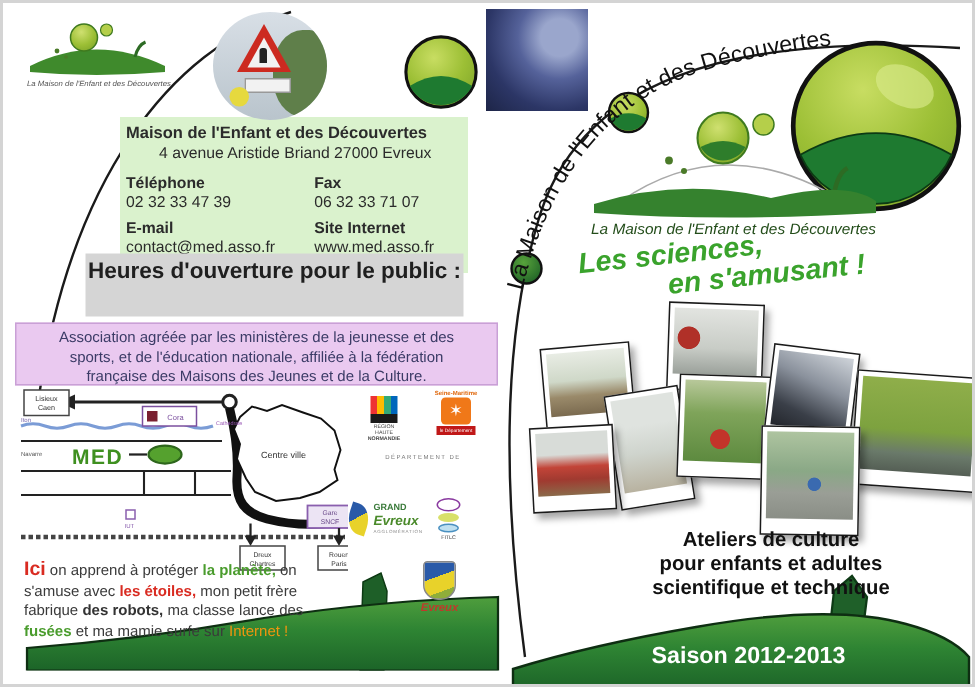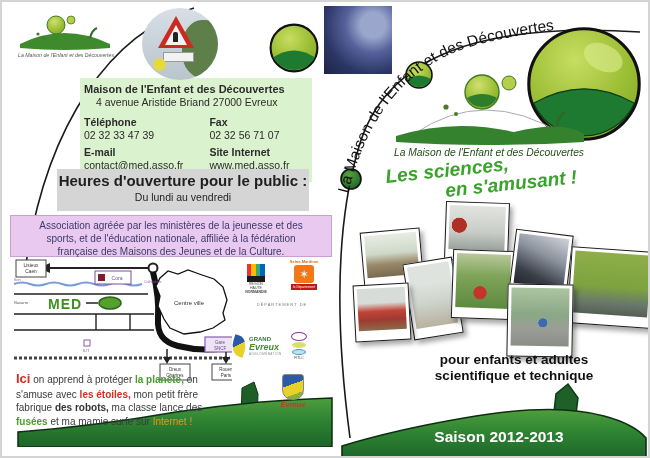--- a/index.html
+++ b/index.html
@@ -7,21 +7,21 @@
         border:2px solid #d4d4d4;box-sizing:border-box;overflow:hidden;
         font-family:"Liberation Sans",sans-serif;color:#222;}
   .abs{position:absolute;}
   svg{display:block;}
   svg text{font-family:"Liberation Sans",sans-serif;}
 
   
   .contact-box{left:78px;top:76px;width:232px;height:104px;background:#daf2cd;
                padding:5px 4px;box-sizing:border-box;font-size:10.5px;line-height:1.15;color:#2b2b2b;}
   .contact-title{font-weight:bold;font-size:11px;}
-  .contact-addr{margin-left:12px;}
+  .contact-addr{margin-left:22px;}
   .contact-grid{display:grid;grid-template-columns:56% 44%;margin-top:4px;row-gap:1px;}
   .lbl{font-weight:bold;margin-top:4px;}
   .hours-box{left:55px;top:167px;width:252px;height:42px;background:#d5d5d5;
              text-align:center;font-size:10.5px;line-height:1.25;padding-top:3px;box-sizing:border-box;color:#1f1f1f;}
   .hours-title{font-weight:bold;font-size:15px;}
   .assoc-box{left:8px;top:213px;width:322px;height:42px;background:#eac9f0;border:1px solid #c9a0d6;
              box-sizing:border-box;text-align:center;font-size:10px;line-height:1.3;
              color:#3b3b66;padding:3px 14px;}
   
   .tagline{left:14px;top:368px;width:218px;font-size:10px;line-height:1.35;color:#3a3a3a;z-index:5;}
@@ -154,31 +154,30 @@
       <path d="M 10 68 Q 50 42 90 68 A 45 45 0 0 1 10 68 Z" fill="#1e7a30"></path>
     </svg>
 
     <div class="abs contact-box">
       <div class="contact-title">Maison de l'Enfant et des Découvertes</div>
       <div class="contact-addr">4 avenue Aristide Briand 27000 Evreux</div>
       <div class="contact-grid">
         <div class="lbl">Téléphone</div>
         <div class="lbl">Fax</div>
         <div>02 32 33 47 39</div>
-        <div>02 32 56 71 07</div>
+        <div>06 32 33 71 07</div>
         <div class="lbl">E-mail</div>
         <div class="lbl">Site Internet</div>
         <div>contact@med.asso.fr</div>
         <div>www.med.asso.fr</div>
       </div>
     </div>
 
     <div class="abs hours-box">
       <div class="hours-title">Heures d'ouverture pour le public :</div>
-      <div>Du lundi au vendredi</div>
     </div>
 
     <div class="abs assoc-box">Association agréée par les ministères de la jeunesse et des sports, et de l'éducation nationale, affiliée à la fédération française des Maisons des Jeunes et de la Culture.</div>
 
     <svg class="abs" style="left:10px;top:256px;" width="220" height="124" viewBox="0 0 220 124">
 
       <line x1="36" y1="10" x2="136" y2="10" stroke="#222" stroke-width="2"></line>
       <polygon points="27,10 38,5 38,15" fill="#222"></polygon>
       <circle cx="141" cy="10" r="4.5" fill="#fff" stroke="#222" stroke-width="2"></circle>
       <path d="M 2 26 q 8 -3 16 0 t 16 0 t 16 0 t 16 0 t 16 0 t 16 0 t 16 0 t 16 0" fill="none" stroke="#7b9cd6" stroke-width="2"></path>
@@ -363,20 +362,21 @@
       <div class="img"></div>
     </div>
   <div class="abs photo ph8">
       <div class="img"></div>
     </div>
   <div class="abs photo ph2">
       <div class="img"></div>
     </div>
 
   <div class="abs subtitle" style="left:402px;">
+    <div>Ateliers de culture</div>
     <div>pour enfants et adultes</div>
     <div>scientifique et technique</div>
   </div>
 
   <svg class="abs" style="left:332px;top:380px;z-index:4;" width="318" height="78" viewBox="0 0 318 78">
     <defs>
       <linearGradient id="gHillR" x1="0" y1="0" x2="0" y2="1">
         <stop offset="0%" stop-color="#4f9e3d"></stop>
           <stop offset="45%" stop-color="#2e8433"></stop>
           <stop offset="100%" stop-color="#1c6428"></stop>

